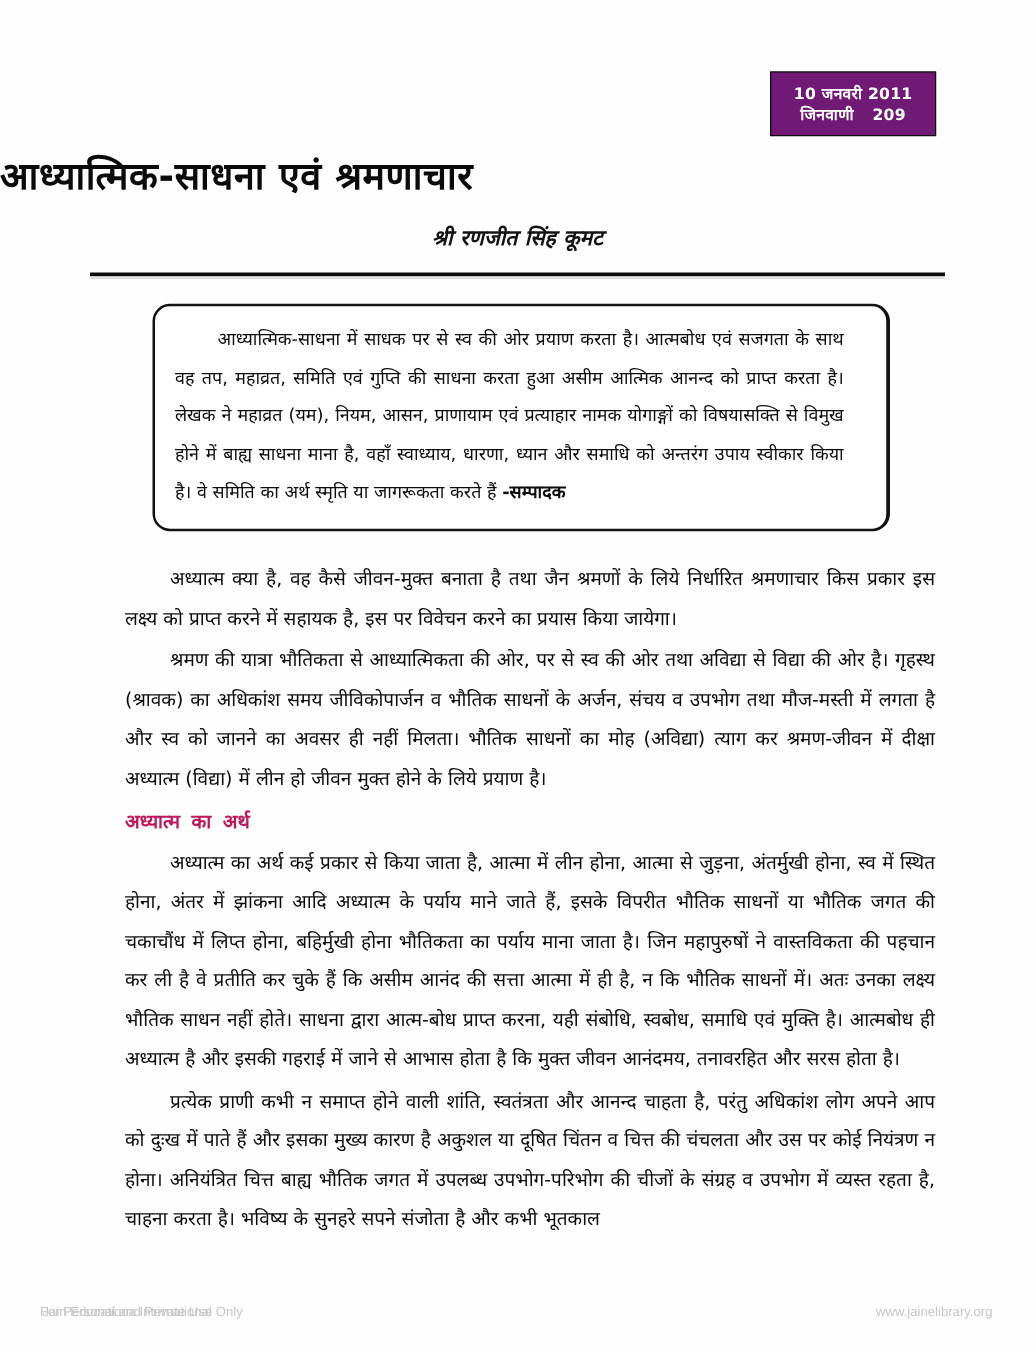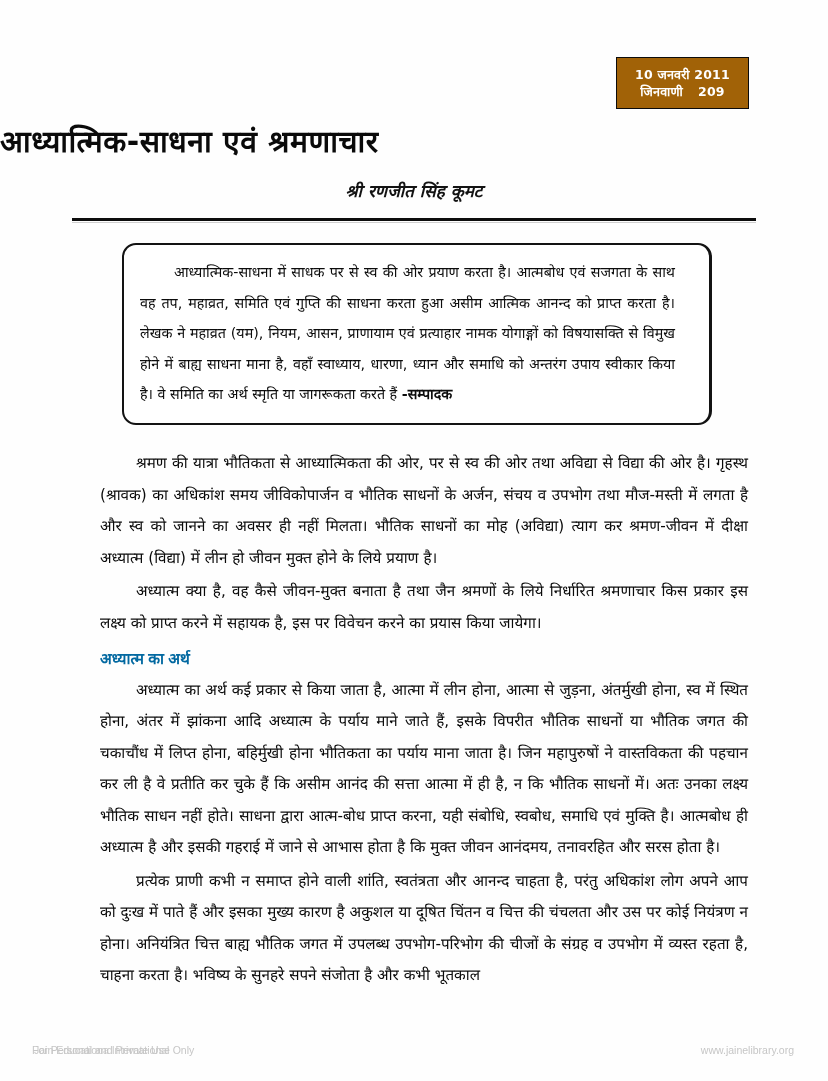--- a/index.html
+++ b/index.html
@@ -22,21 +22,21 @@
     background: #fefefe;
   }
 
   
   .issue-badge {
     position: absolute;
     left: 617px;
     top: 58px;
     width: 131px;
     height: 50px;
-    background: #a16207;
+    background: #701a75;
     color: #ffffff;
     display: flex;
     flex-direction: column;
     justify-content: center;
     align-items: center;
     font-family: "DejaVu Sans", sans-serif;
     font-weight: bold;
     letter-spacing: .2px;
     box-shadow: 0 0 0 1px #0b0b0b;
   }
@@ -138,25 +138,25 @@
     font-family: "DejaVu Sans", sans-serif;
     font-size: 15.2px;
     line-height: 31.5px;
     text-align: justify;
     text-align-last: left;
     text-indent: 36px;
     color: #0a0a0a;
   }
   h2.section-heading {
     margin: 4px 0 0 0;
-    font-family: Liberation Sans, sans-serif;
+    font-family: Liberation Mono, monospace;
     font-size: 15.4px;
     line-height: 31.5px;
     font-weight: bold;
-    color: #0369a1;
+    color: #be185d;
   }
 
   
   .footer {
     position: absolute;
     left: 0;
     right: 0;
     top: 1040px;
     height: 20px;
     display: flex;
@@ -185,22 +185,22 @@
   <div class="doc-title">आध्यात्मिक-साधना एवं श्रमणाचार</div>
   <div class="doc-author">श्री रणजीत सिंह कूमट</div>
 
   <div class="rule"></div>
 
   <div class="quote-box">
     <div class="quote-text"><span>आध्यात्मिक-साधना में साधक पर से स्व की ओर प्रयाण करता है। आत्मबोध एवं सजगता के साथ वह तप, महाव्रत, समिति एवं गुप्ति की साधना करता हुआ असीम आत्मिक आनन्द को प्राप्त करता है। लेखक ने महाव्रत (यम), नियम, आसन, प्राणायाम एवं प्रत्याहार नामक योगाङ्गों को विषयासक्ति से विमुख होने में बाह्य साधना माना है, वहाँ स्वाध्याय, धारणा, ध्यान और समाधि को अन्तरंग उपाय स्वीकार किया है। वे समिति का अर्थ स्मृति या जागरूकता करते हैं </span><span class="editor-sign">-सम्पादक</span></div>
   </div>
 
   <div class="body-col">
+    <p class="para">अध्यात्म क्या है, वह कैसे जीवन-मुक्त बनाता है तथा जैन श्रमणों के लिये निर्धारित श्रमणाचार किस प्रकार इस लक्ष्य को प्राप्त करने में सहायक है, इस पर विवेचन करने का प्रयास किया जायेगा।</p>
     <p class="para">श्रमण की यात्रा भौतिकता से आध्यात्मिकता की ओर, पर से स्व की ओर तथा अविद्या से विद्या की ओर है। गृहस्थ (श्रावक) का अधिकांश समय जीविकोपार्जन व भौतिक साधनों के अर्जन, संचय व उपभोग तथा मौज-मस्ती में लगता है और स्व को जानने का अवसर ही नहीं मिलता। भौतिक साधनों का मोह (अविद्या) त्याग कर श्रमण-जीवन में दीक्षा अध्यात्म (विद्या) में लीन हो जीवन मुक्त होने के लिये प्रयाण है।</p>
-    <p class="para">अध्यात्म क्या है, वह कैसे जीवन-मुक्त बनाता है तथा जैन श्रमणों के लिये निर्धारित श्रमणाचार किस प्रकार इस लक्ष्य को प्राप्त करने में सहायक है, इस पर विवेचन करने का प्रयास किया जायेगा।</p>
     <h2 class="section-heading">अध्यात्म का अर्थ</h2>
     <p class="para">अध्यात्म का अर्थ कई प्रकार से किया जाता है, आत्मा में लीन होना, आत्मा से जुड़ना, अंतर्मुखी होना, स्व में स्थित होना, अंतर में झांकना आदि अध्यात्म के पर्याय माने जाते हैं, इसके विपरीत भौतिक साधनों या भौतिक जगत की चकाचौंध में लिप्त होना, बहिर्मुखी होना भौतिकता का पर्याय माना जाता है। जिन महापुरुषों ने वास्तविकता की पहचान कर ली है वे प्रतीति कर चुके हैं कि असीम आनंद की सत्ता आत्मा में ही है, न कि भौतिक साधनों में। अतः उनका लक्ष्य भौतिक साधन नहीं होते। साधना द्वारा आत्म-बोध प्राप्त करना, यही संबोधि, स्वबोध, समाधि एवं मुक्ति है। आत्मबोध ही अध्यात्म है और इसकी गहराई में जाने से आभास होता है कि मुक्त जीवन आनंदमय, तनावरहित और सरस होता है।</p>
     <p class="para">प्रत्येक प्राणी कभी न समाप्त होने वाली शांति, स्वतंत्रता और आनन्द चाहता है, परंतु अधिकांश लोग अपने आप को दुःख में पाते हैं और इसका मुख्य कारण है अकुशल या दूषित चिंतन व चित्त की चंचलता और उस पर कोई नियंत्रण न होना। अनियंत्रित चित्त बाह्य भौतिक जगत में उपलब्ध उपभोग-परिभोग की चीजों के संग्रह व उपभोग में व्यस्त रहता है, चाहना करता है। भविष्य के सुनहरे सपने संजोता है और कभी भूतकाल</p>
   </div>
 
   <div class="footer">
     <span class="f-left">Jain Educationa International</span>
     <span class="f-center">For Personal and Private Use Only</span>
     <span class="f-right">www.jainelibrary.org</span>
   </div>

